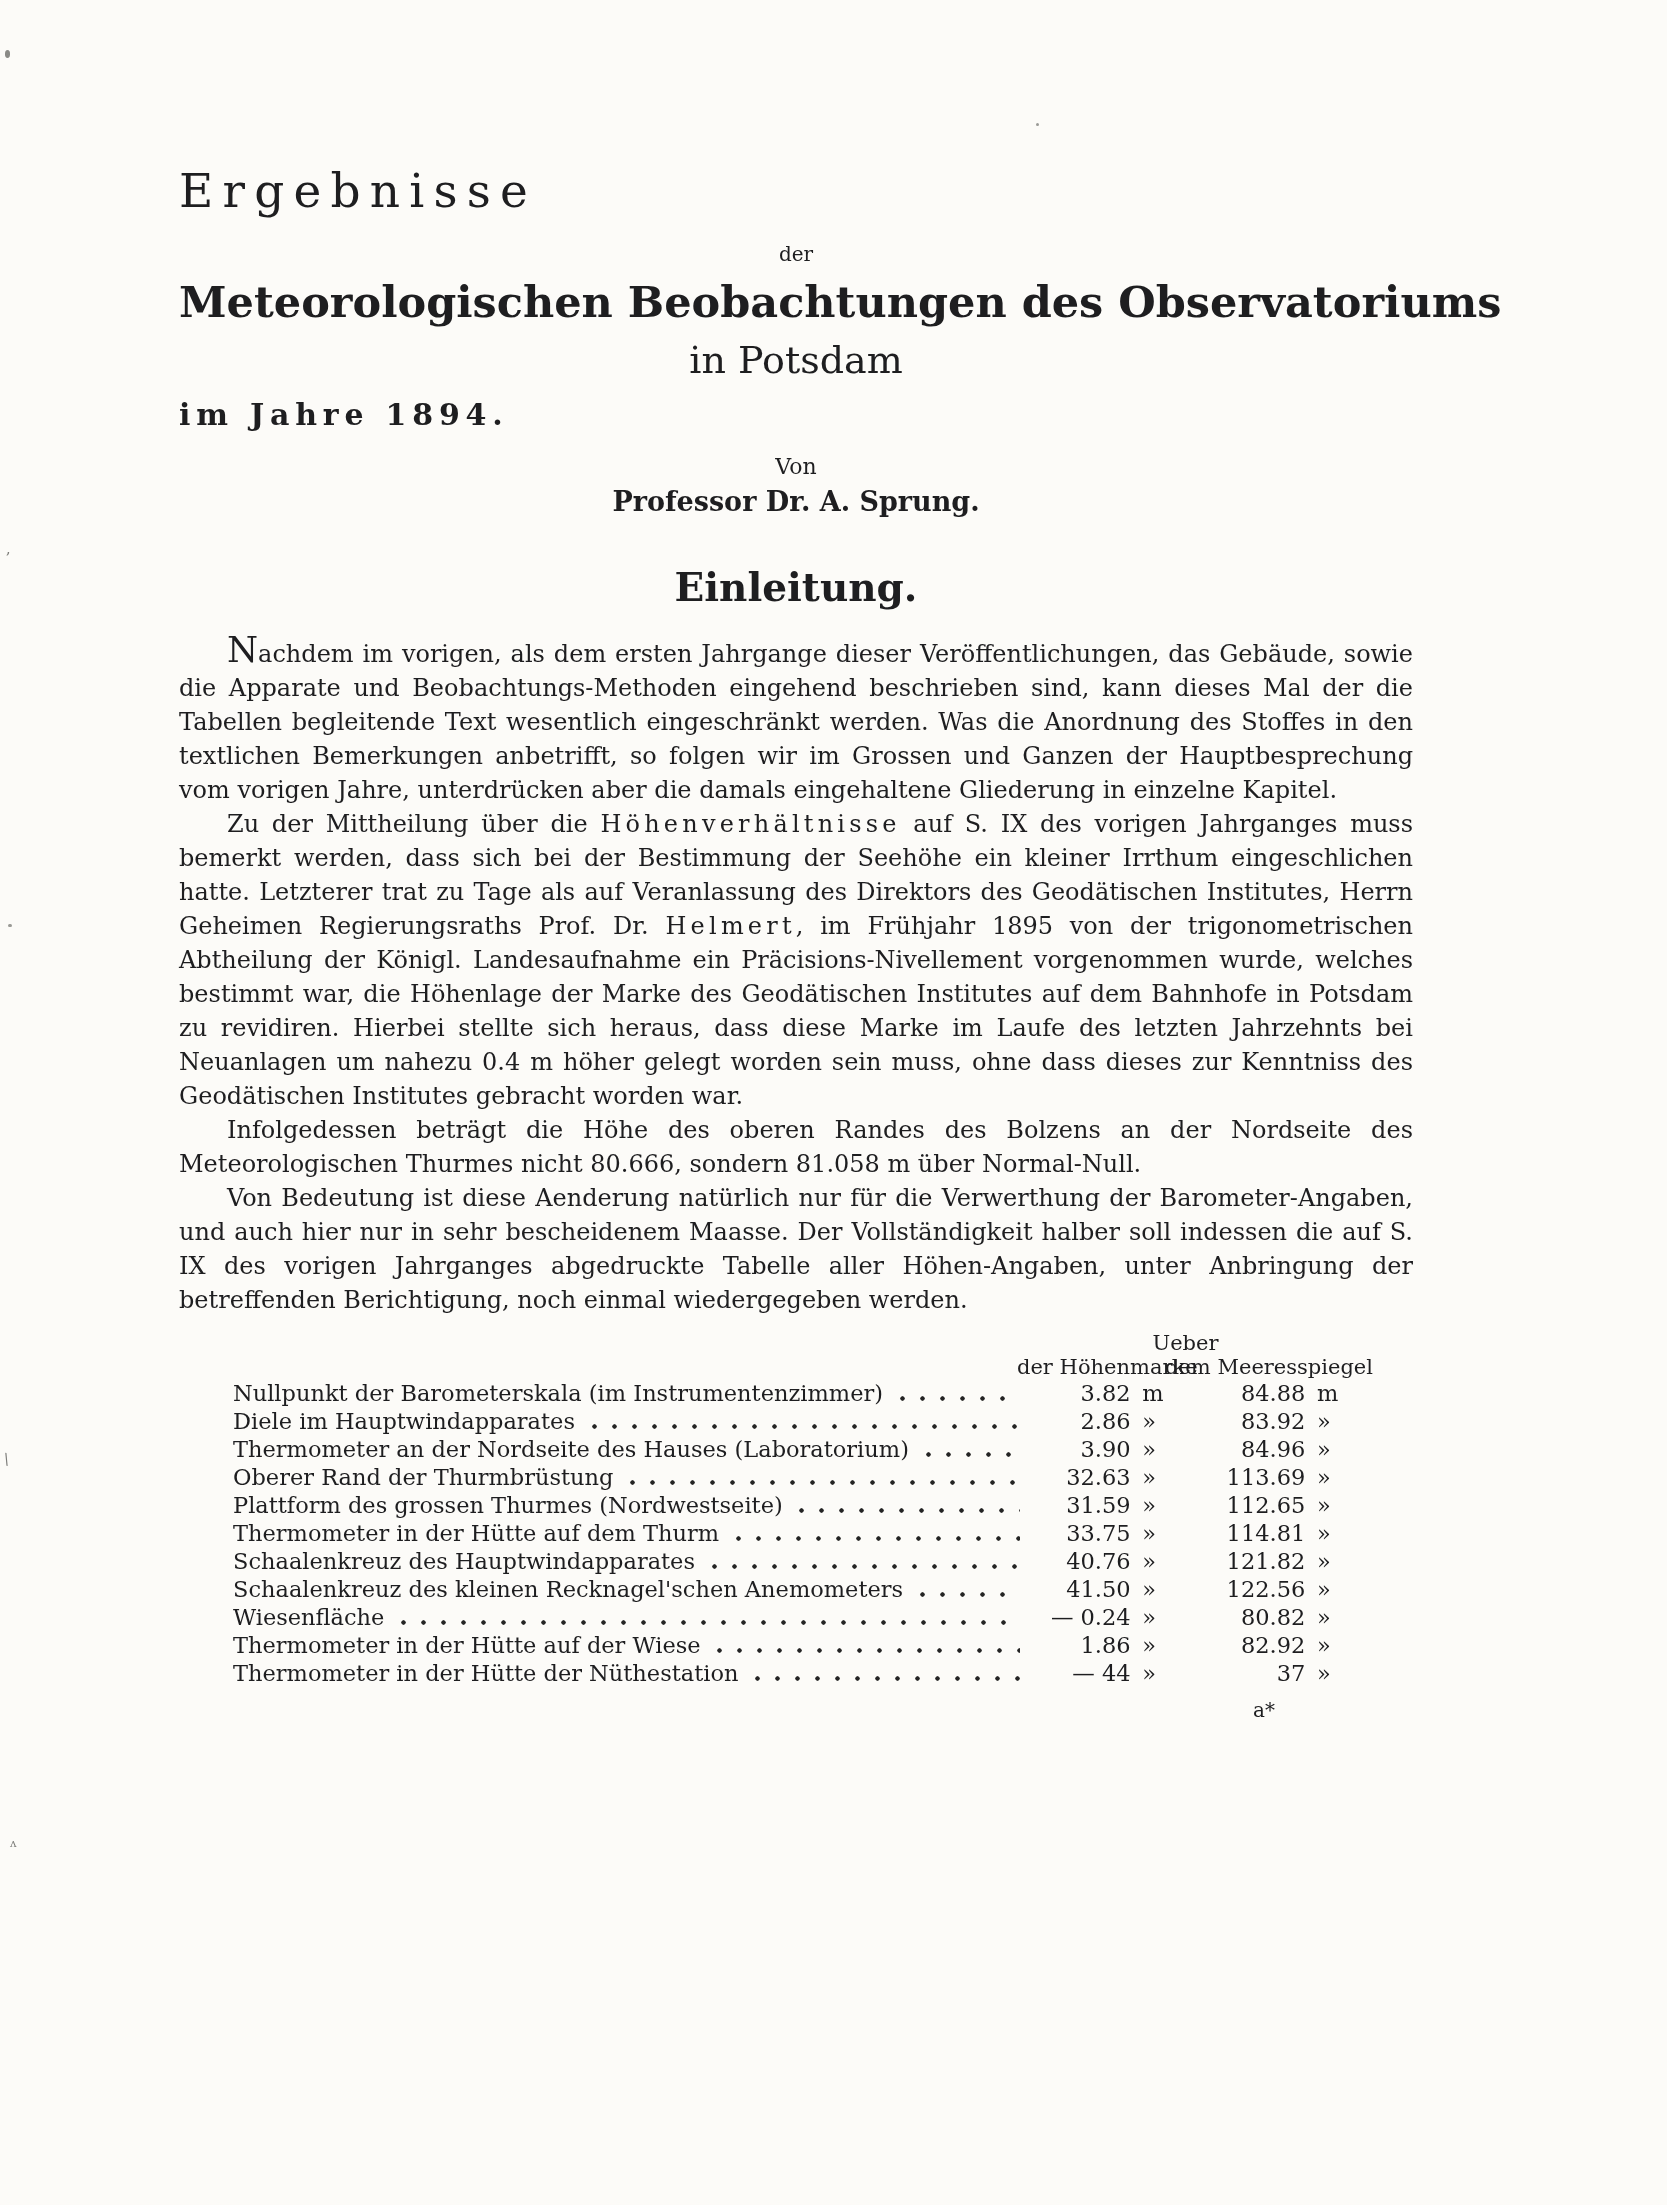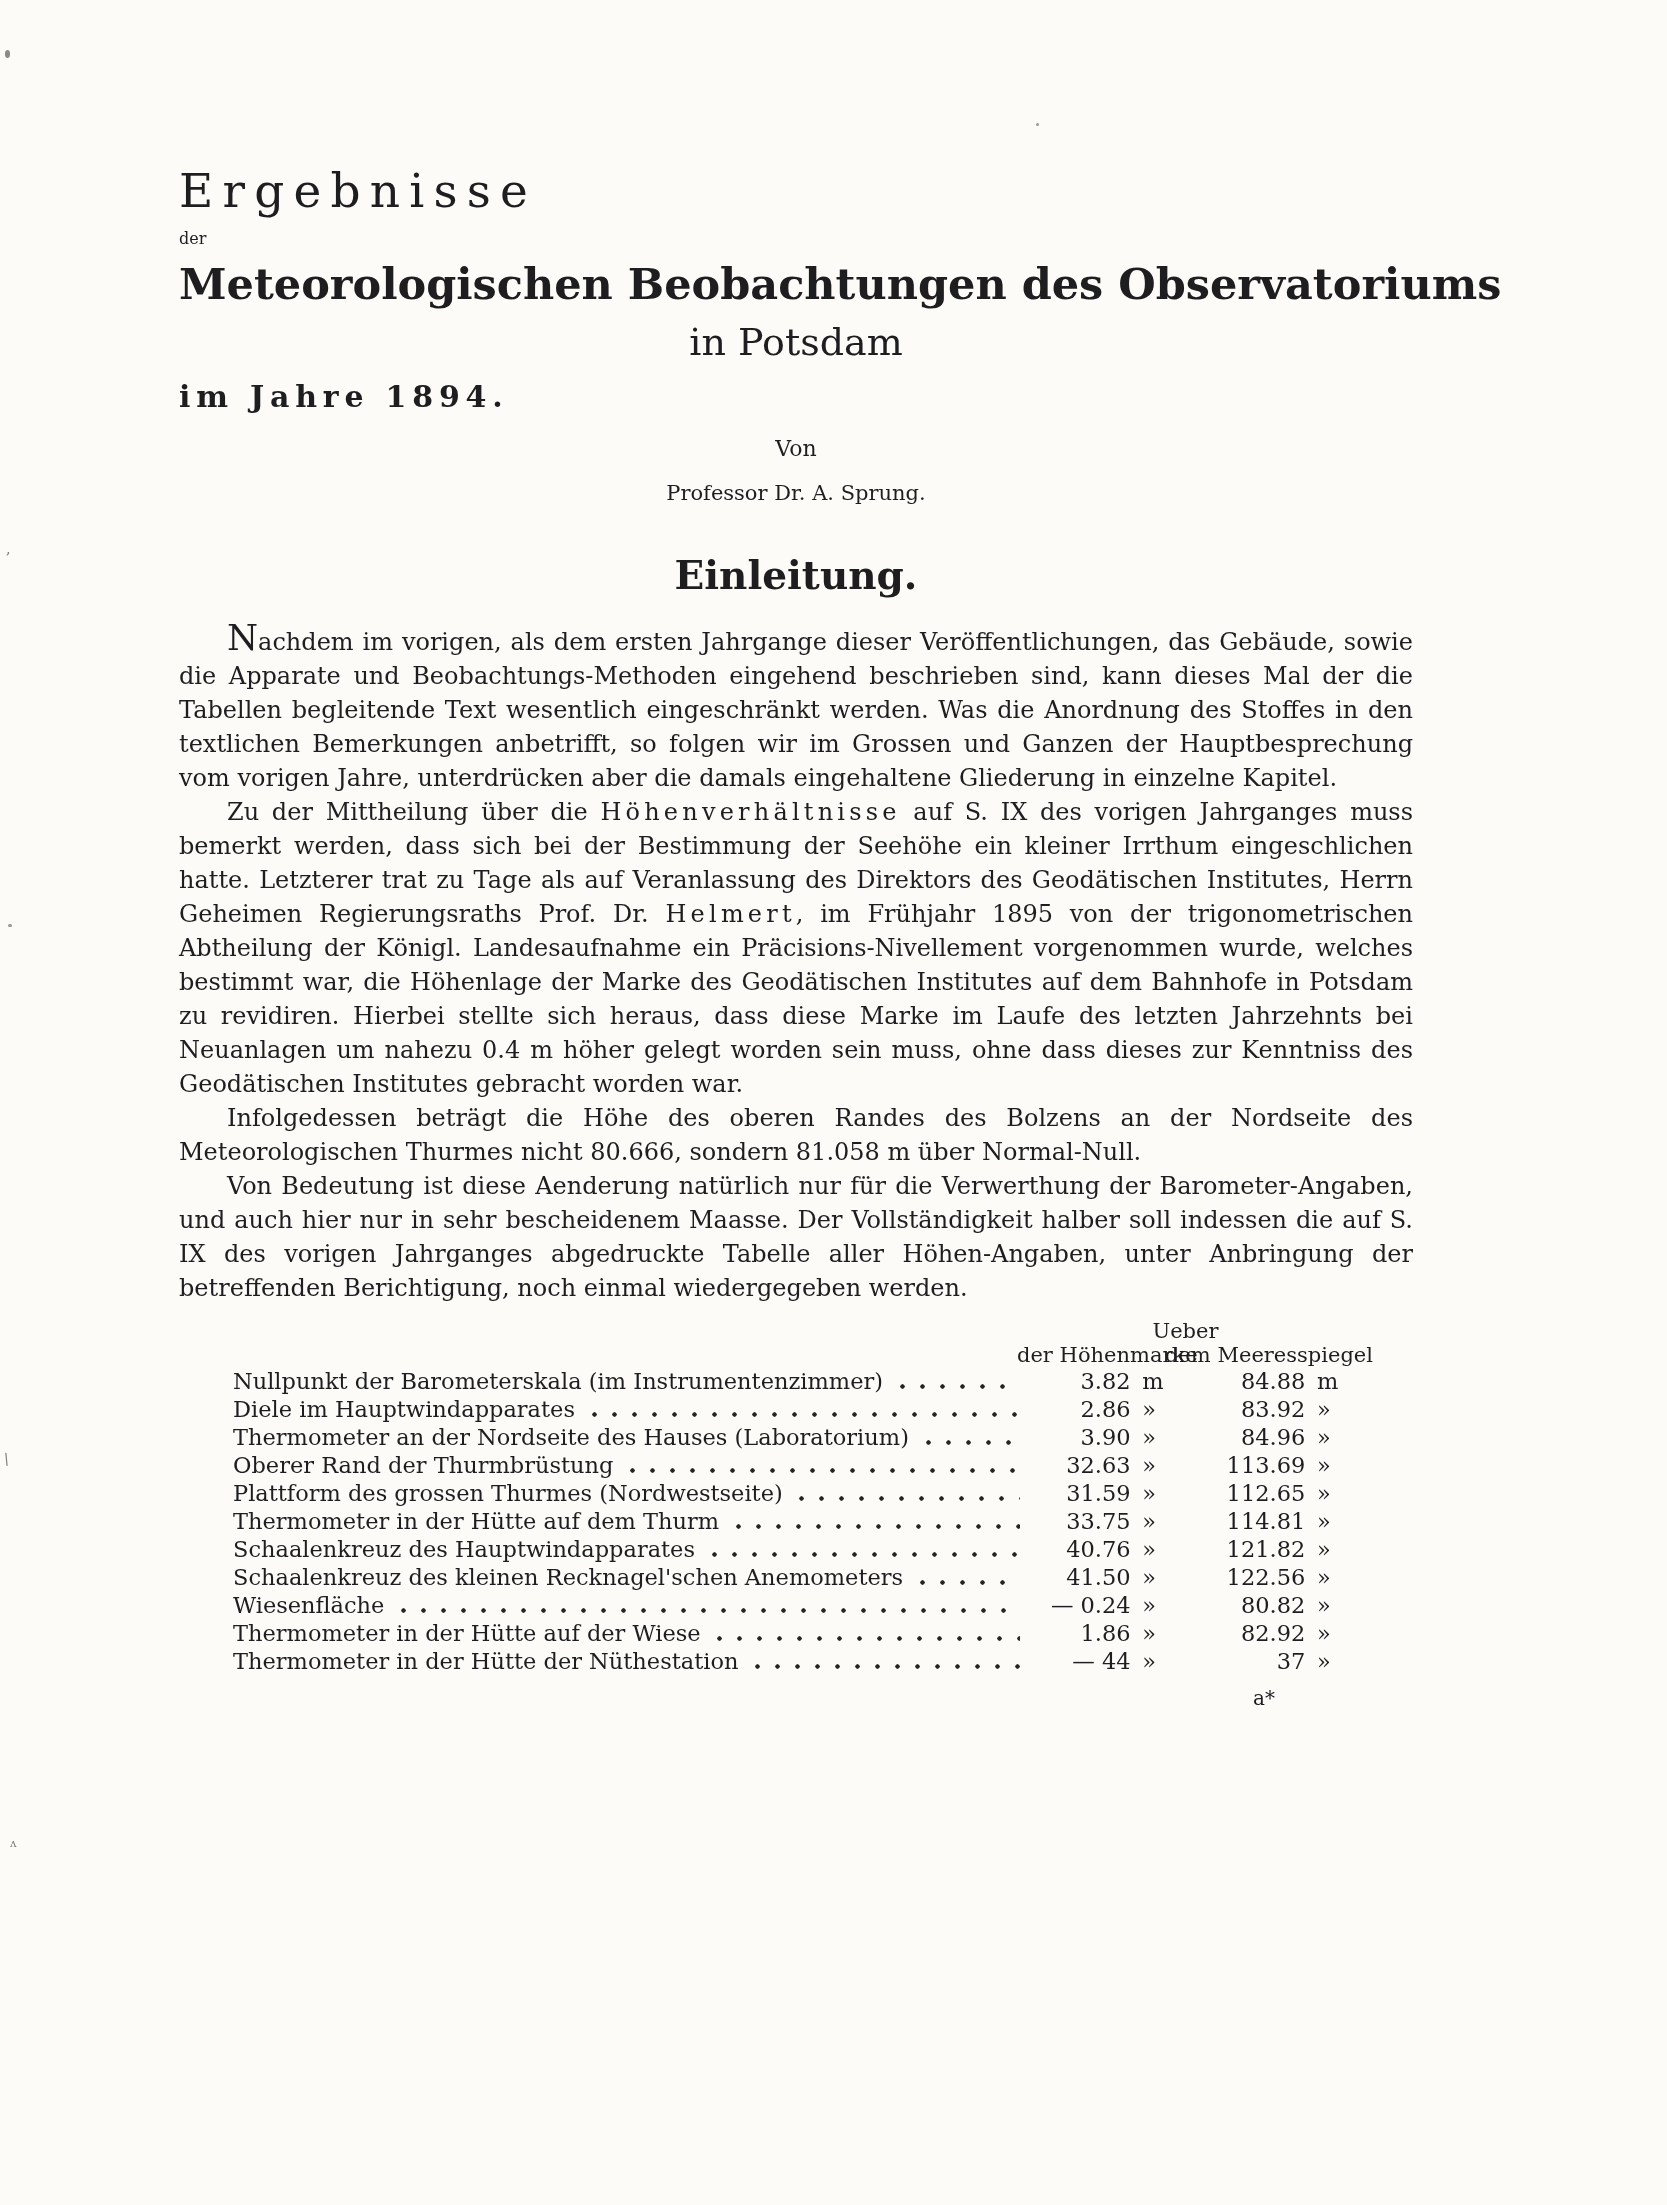--- a/index.html
+++ b/index.html
@@ -20,23 +20,23 @@
 
   
   .main-title{
     margin:167px 0 0;
     text-align:left;
     font-size:47px;font-weight:400;
     letter-spacing:9.2px;
     line-height:1;
   }
   .title-der{
-    margin-top:15px;
-    text-align:left;
-    font-size:16px;
+    margin-top:28px;
+    text-align:center;
+    font-size:20px;
   }
   .subtitle{
     margin:11.7px 0 0;
     text-align:center;
     font-size:43px;font-weight:700;
     line-height:1.12;
     white-space:nowrap;
   }
   .title-place{
     margin-top:11.7px;
@@ -47,23 +47,23 @@
     margin-top:15px;
     font-size:30px;font-weight:600;
     letter-spacing:5.8px;
   }
   .byline-von{
     margin-top:22px;
     text-align:center;
     font-size:22px;
   }
   .byline-author{
-    margin-top:20px;
-    text-align:center;
-    font-size:21px;font-weight:400;
+    margin-top:7px;
+    text-align:center;
+    font-size:27px;font-weight:700;
   }
 
   
   .section-heading{
     margin:47px 0 22px;
     text-align:center;
     font-size:39px;font-weight:700;
   }
 
   .para{

